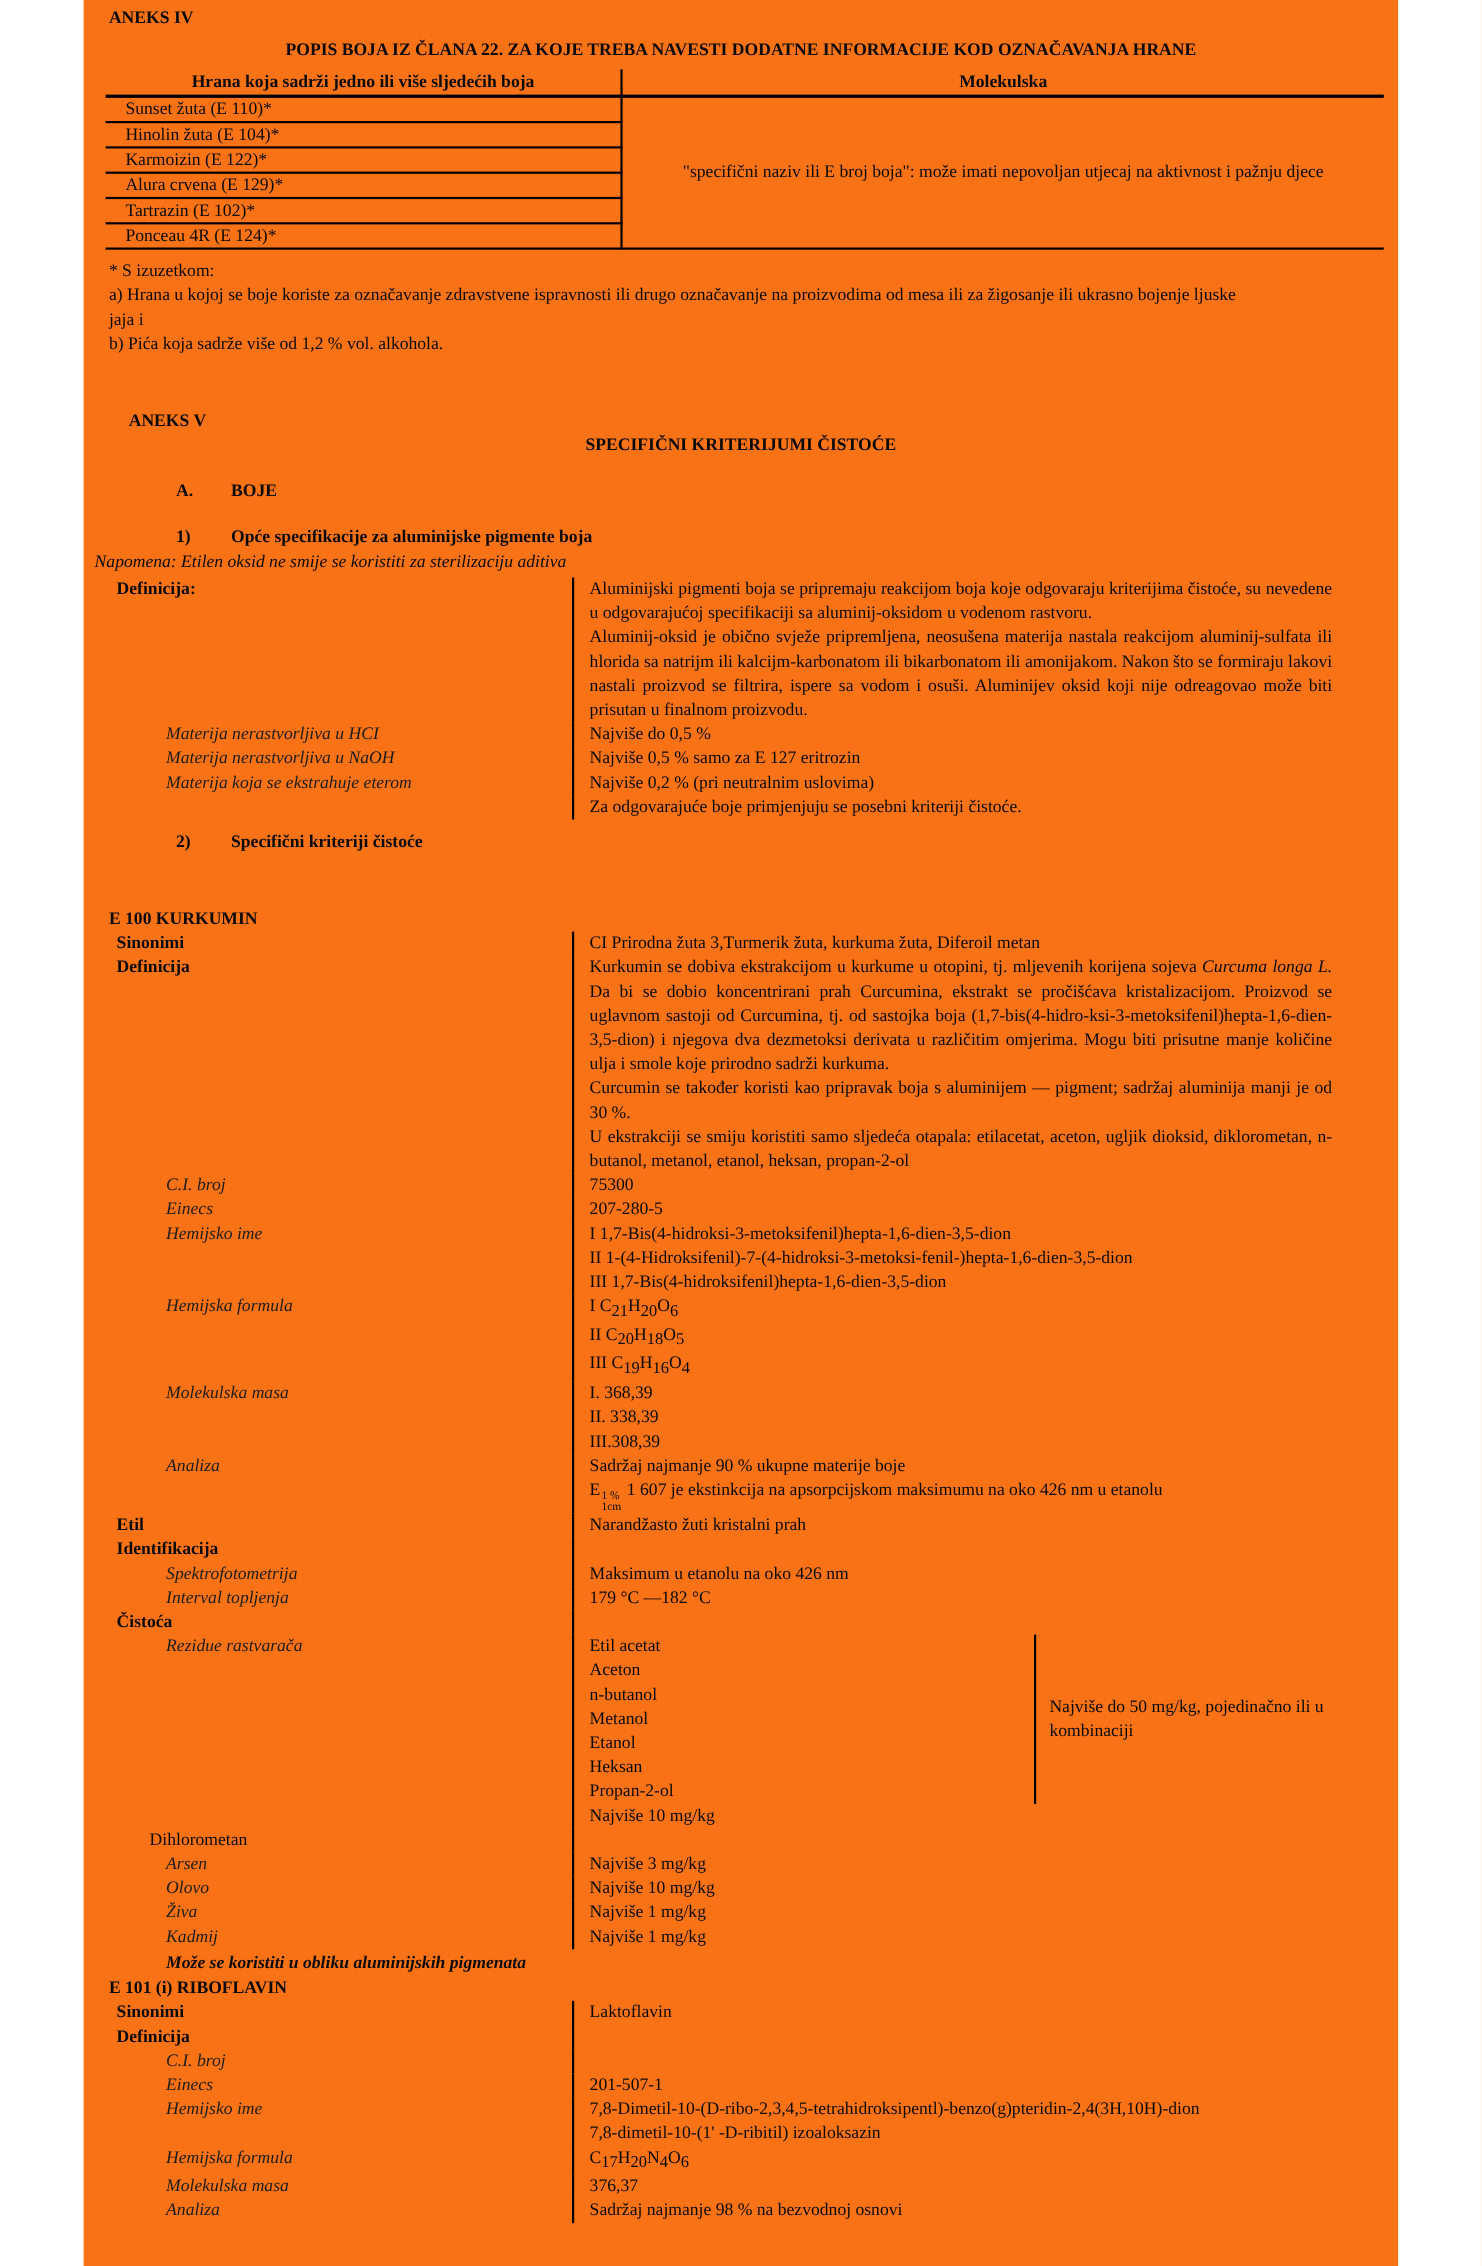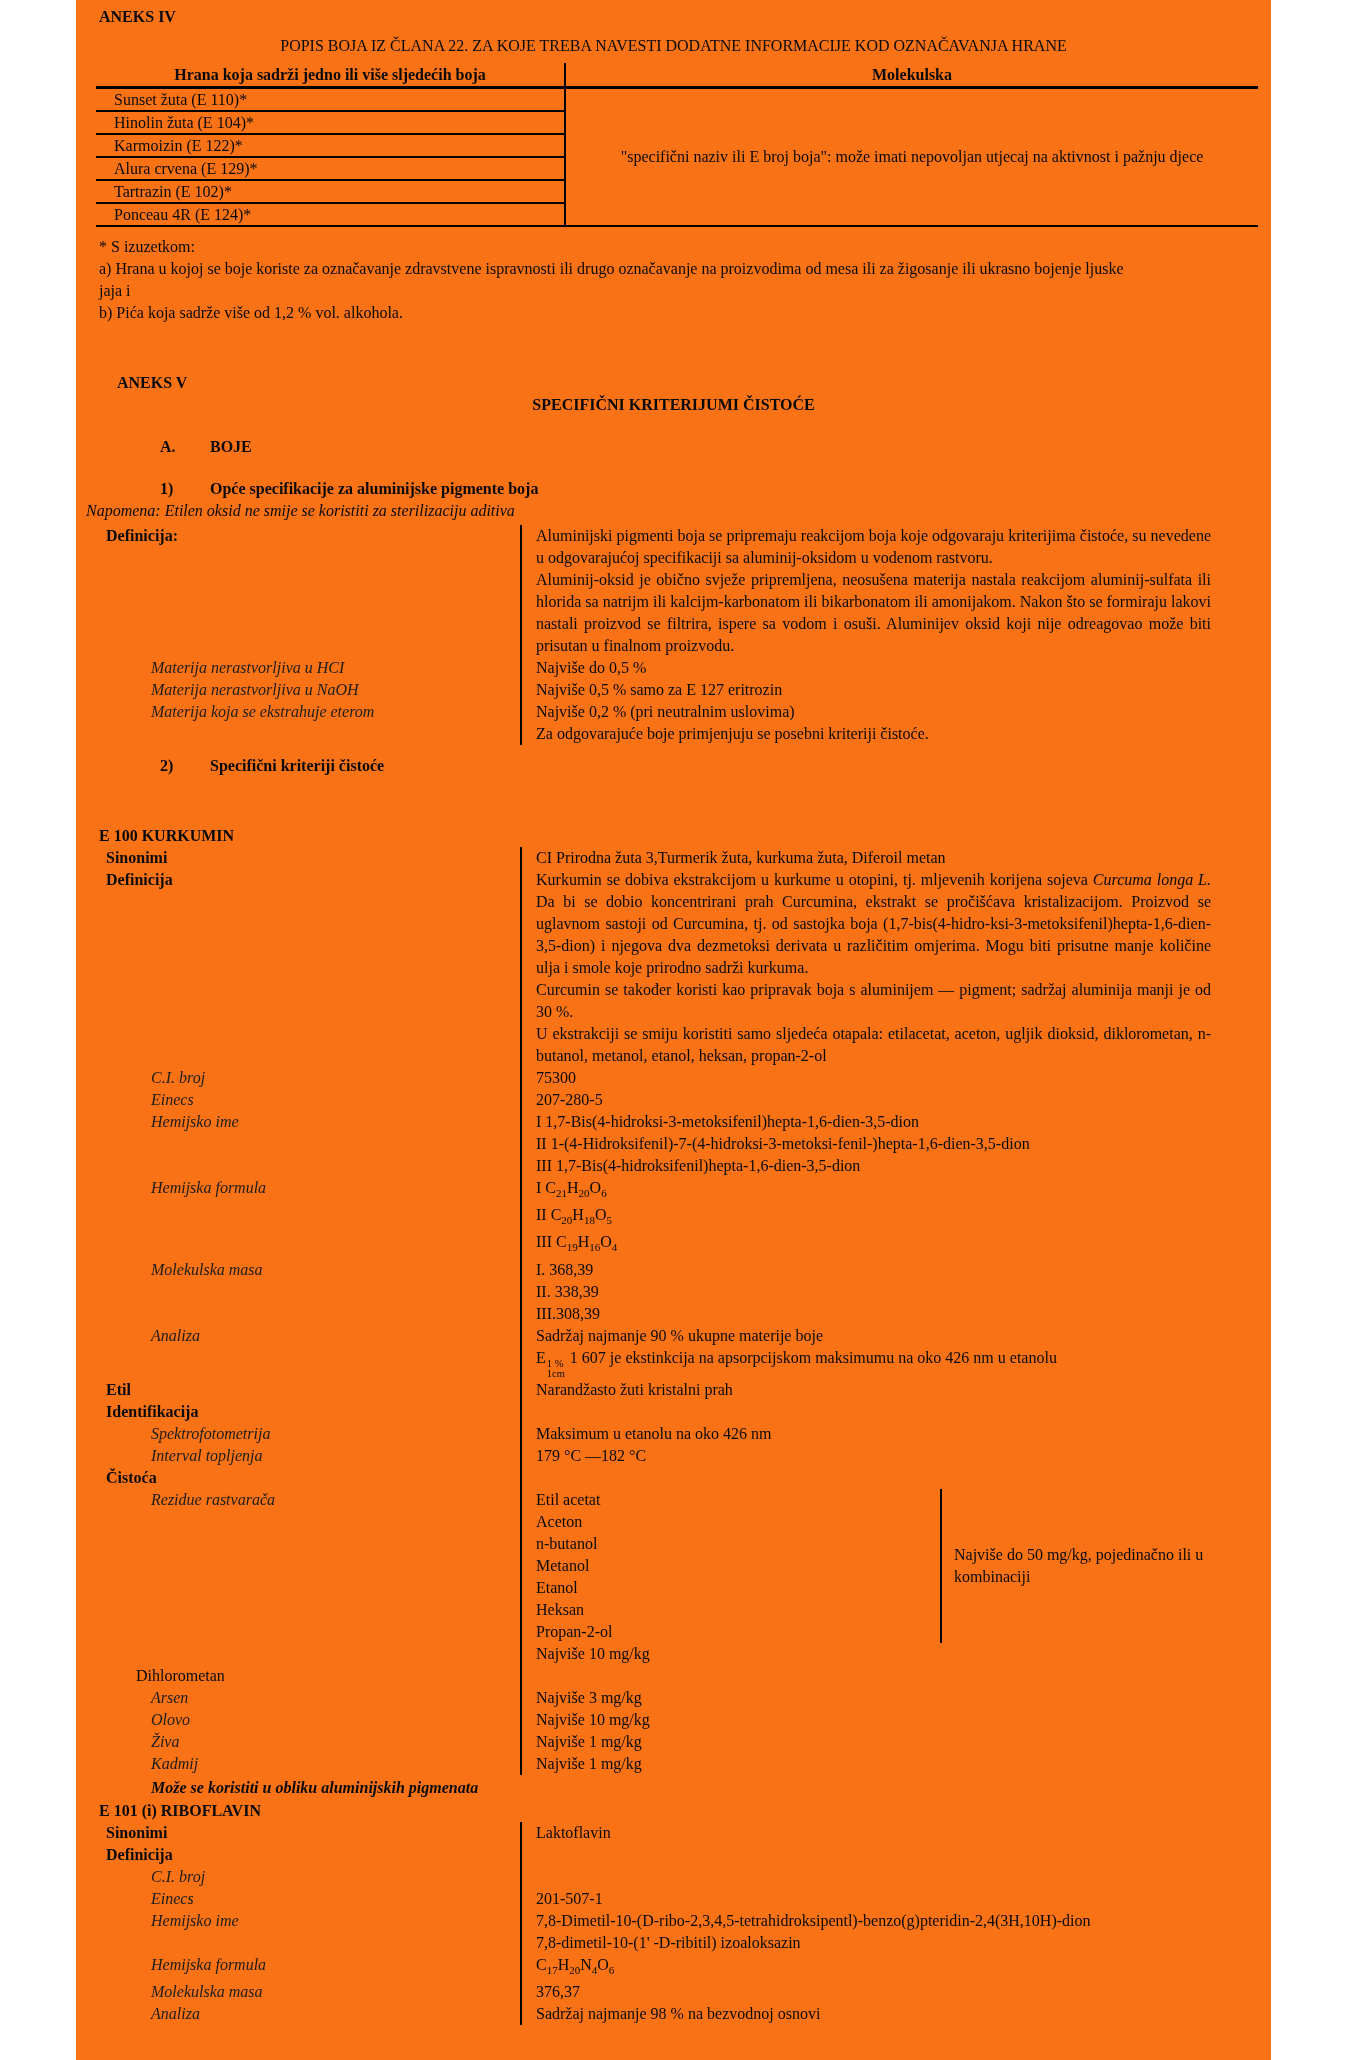--- a/index.html
+++ b/index.html
@@ -8,21 +8,21 @@
     width:1195px; height:2060px;
     margin:0 auto;
     background:#f97316;
     color:#0a0a0a;
     font-family:"Liberation Serif", "DejaVu Serif", serif;
     font-size:16px; line-height:22px;
     overflow:hidden;
   }
 
   .aneks-heading { padding-top:6px; padding-left:23px; font-weight:bold; }
-  .doc-title { font-weight:normal; text-align:center; margin-top:7px; }
+  .doc-title { font-weight:bold; text-align:center; margin-top:7px; }
 
   
   .a4-table {
     margin:6px 13px 0 20px;
     display:grid;
     grid-template-columns:470px 1fr;
   }
   .a4-th {
     font-weight:bold; text-align:center;
     line-height:17px; padding:3px 0 3px;
@@ -62,21 +62,21 @@
   .lbl.sub { padding-left:75px; font-weight:normal; font-style:italic; color:#1c1c1c; }
   .lbl.mid { padding-left:60px; font-weight:normal; }
   .val {
     border-left:2px solid #000;
     padding-left:14px; padding-right:60px;
     min-height:22px;
   }
   .val.just { text-align:justify; }
   .pre { white-space:pre-line; }
 
-  sub { font-size:11px; }
+  sub { font-size:15px; }
 
   .item2 { margin-top:10px; }
 
   .e100-heading { margin-top:48px; padding-left:23px; font-weight:bold; }
   .e101-heading { margin-top:1px; padding-left:23px; font-weight:bold; }
 
   
   .stack {
     display:inline-flex; flex-direction:column;
     font-size:10.5px; line-height:10px;

